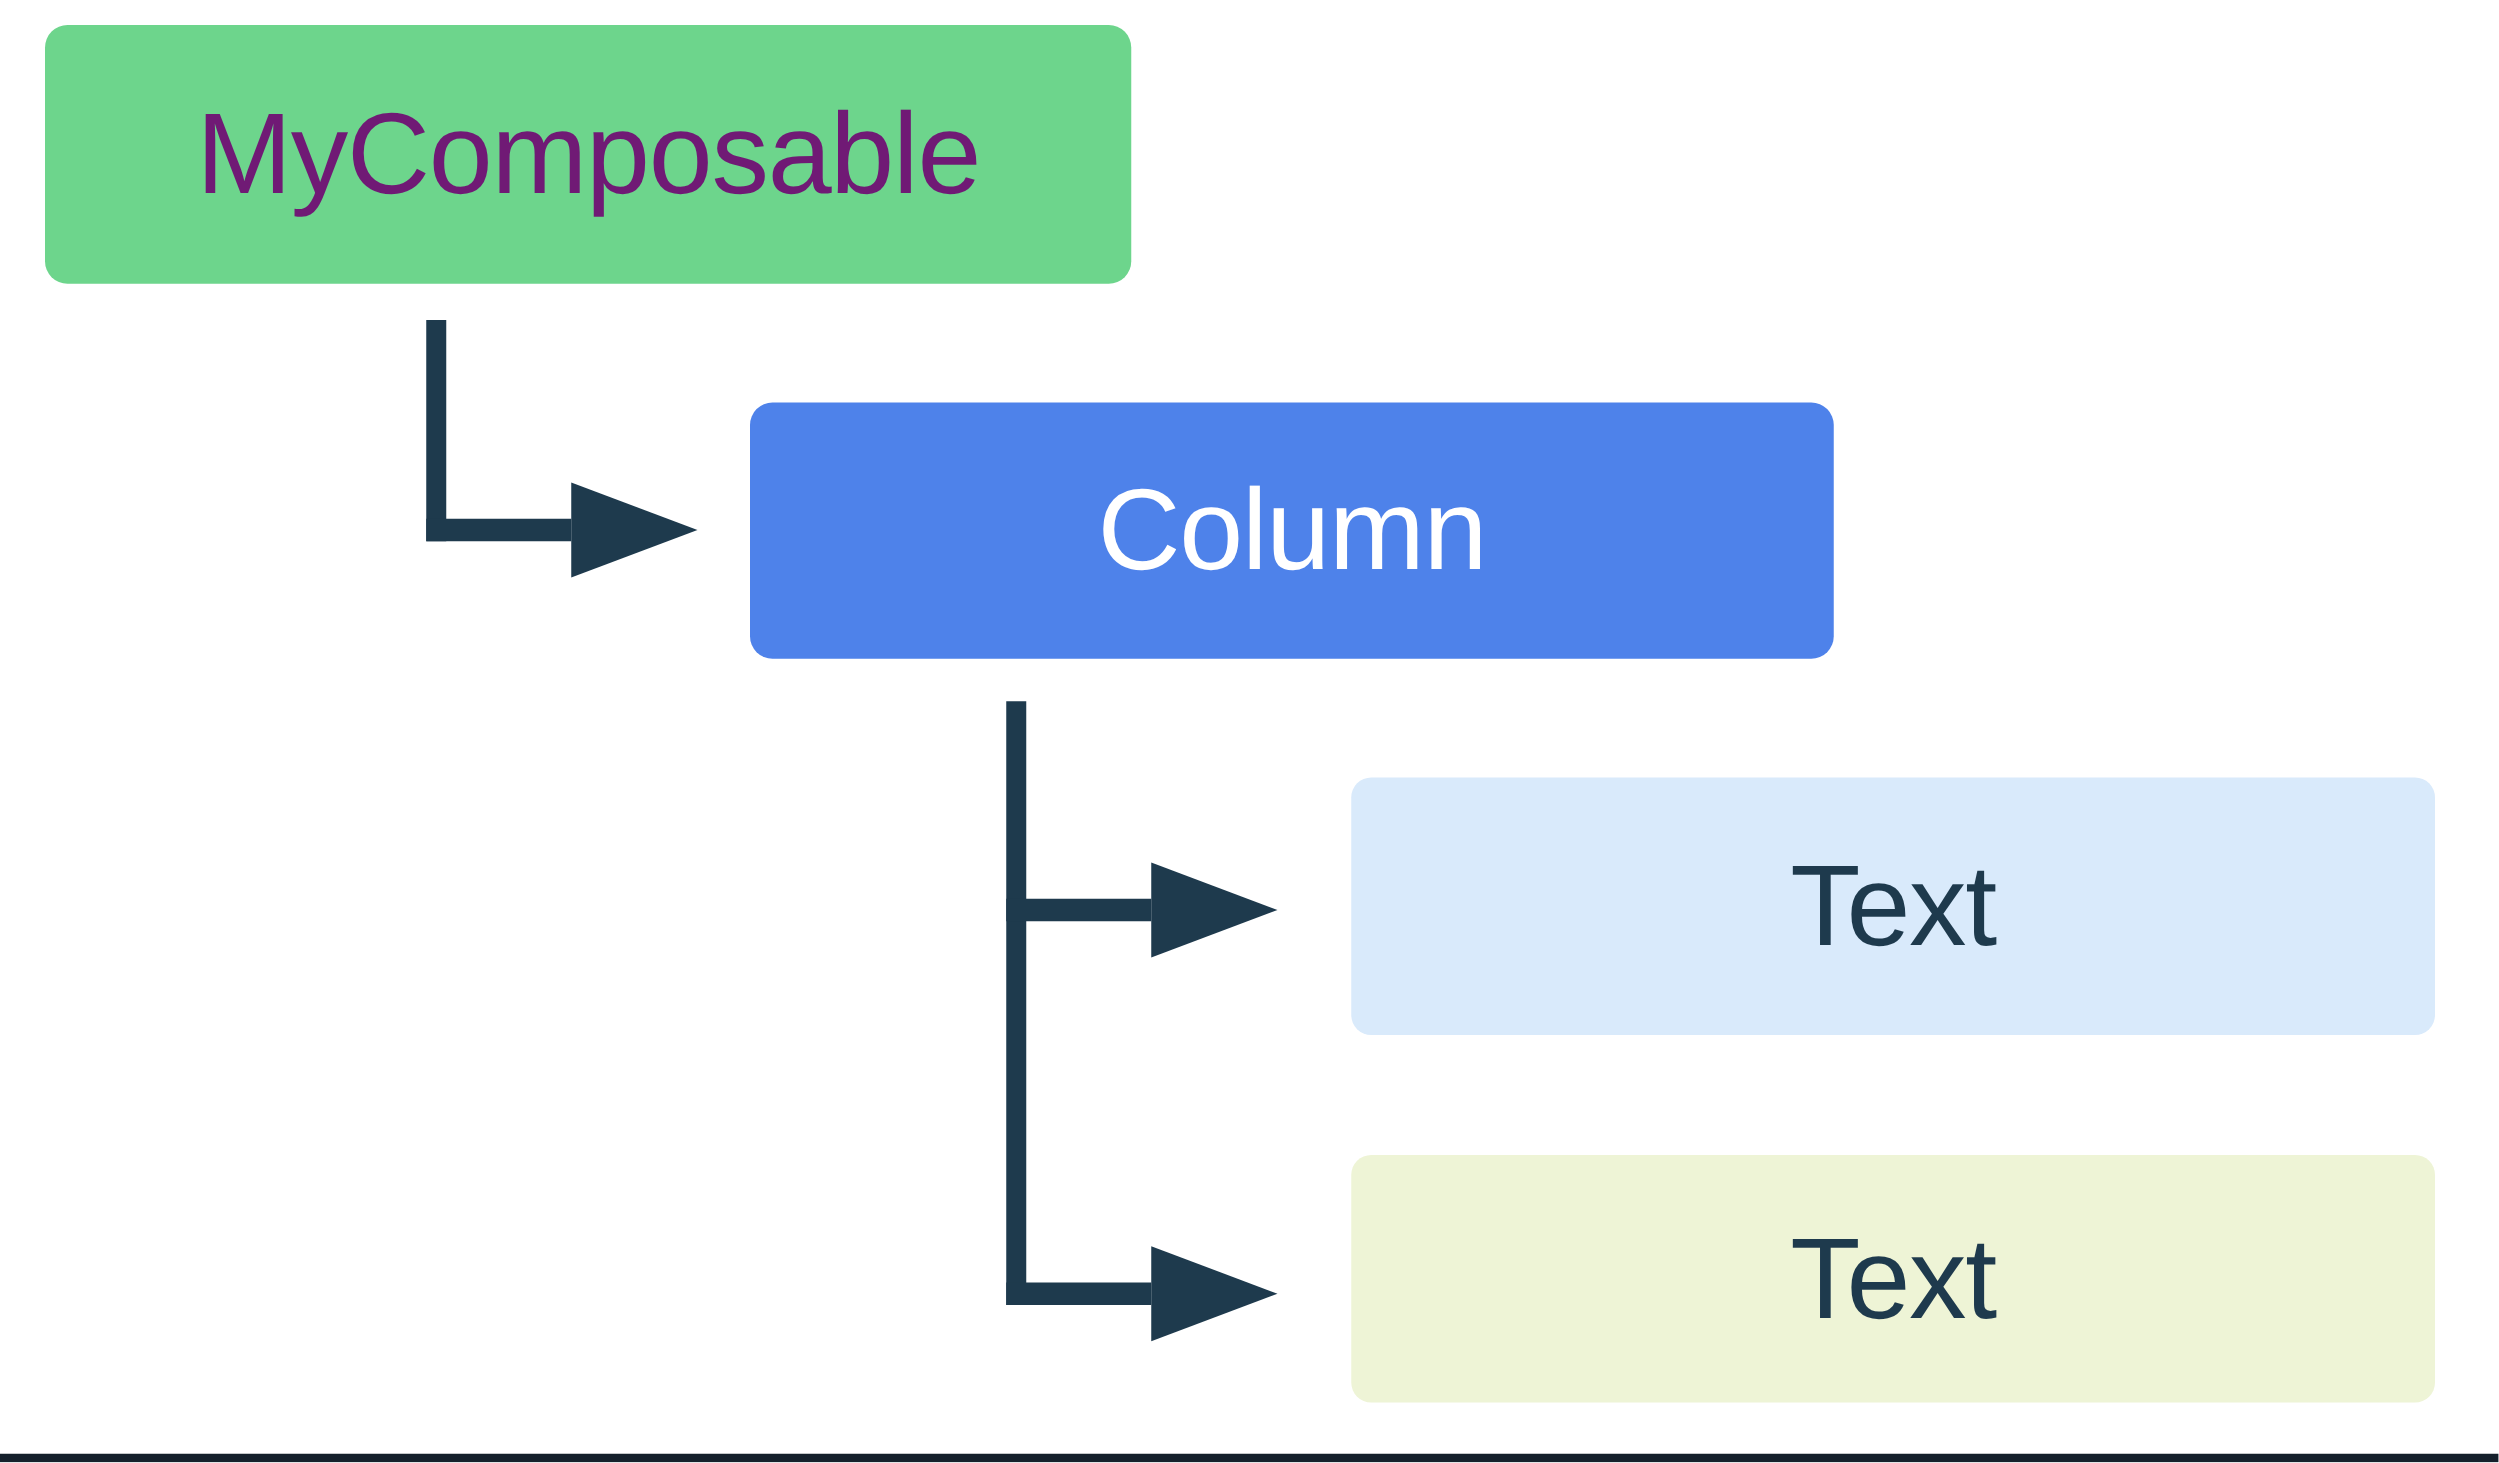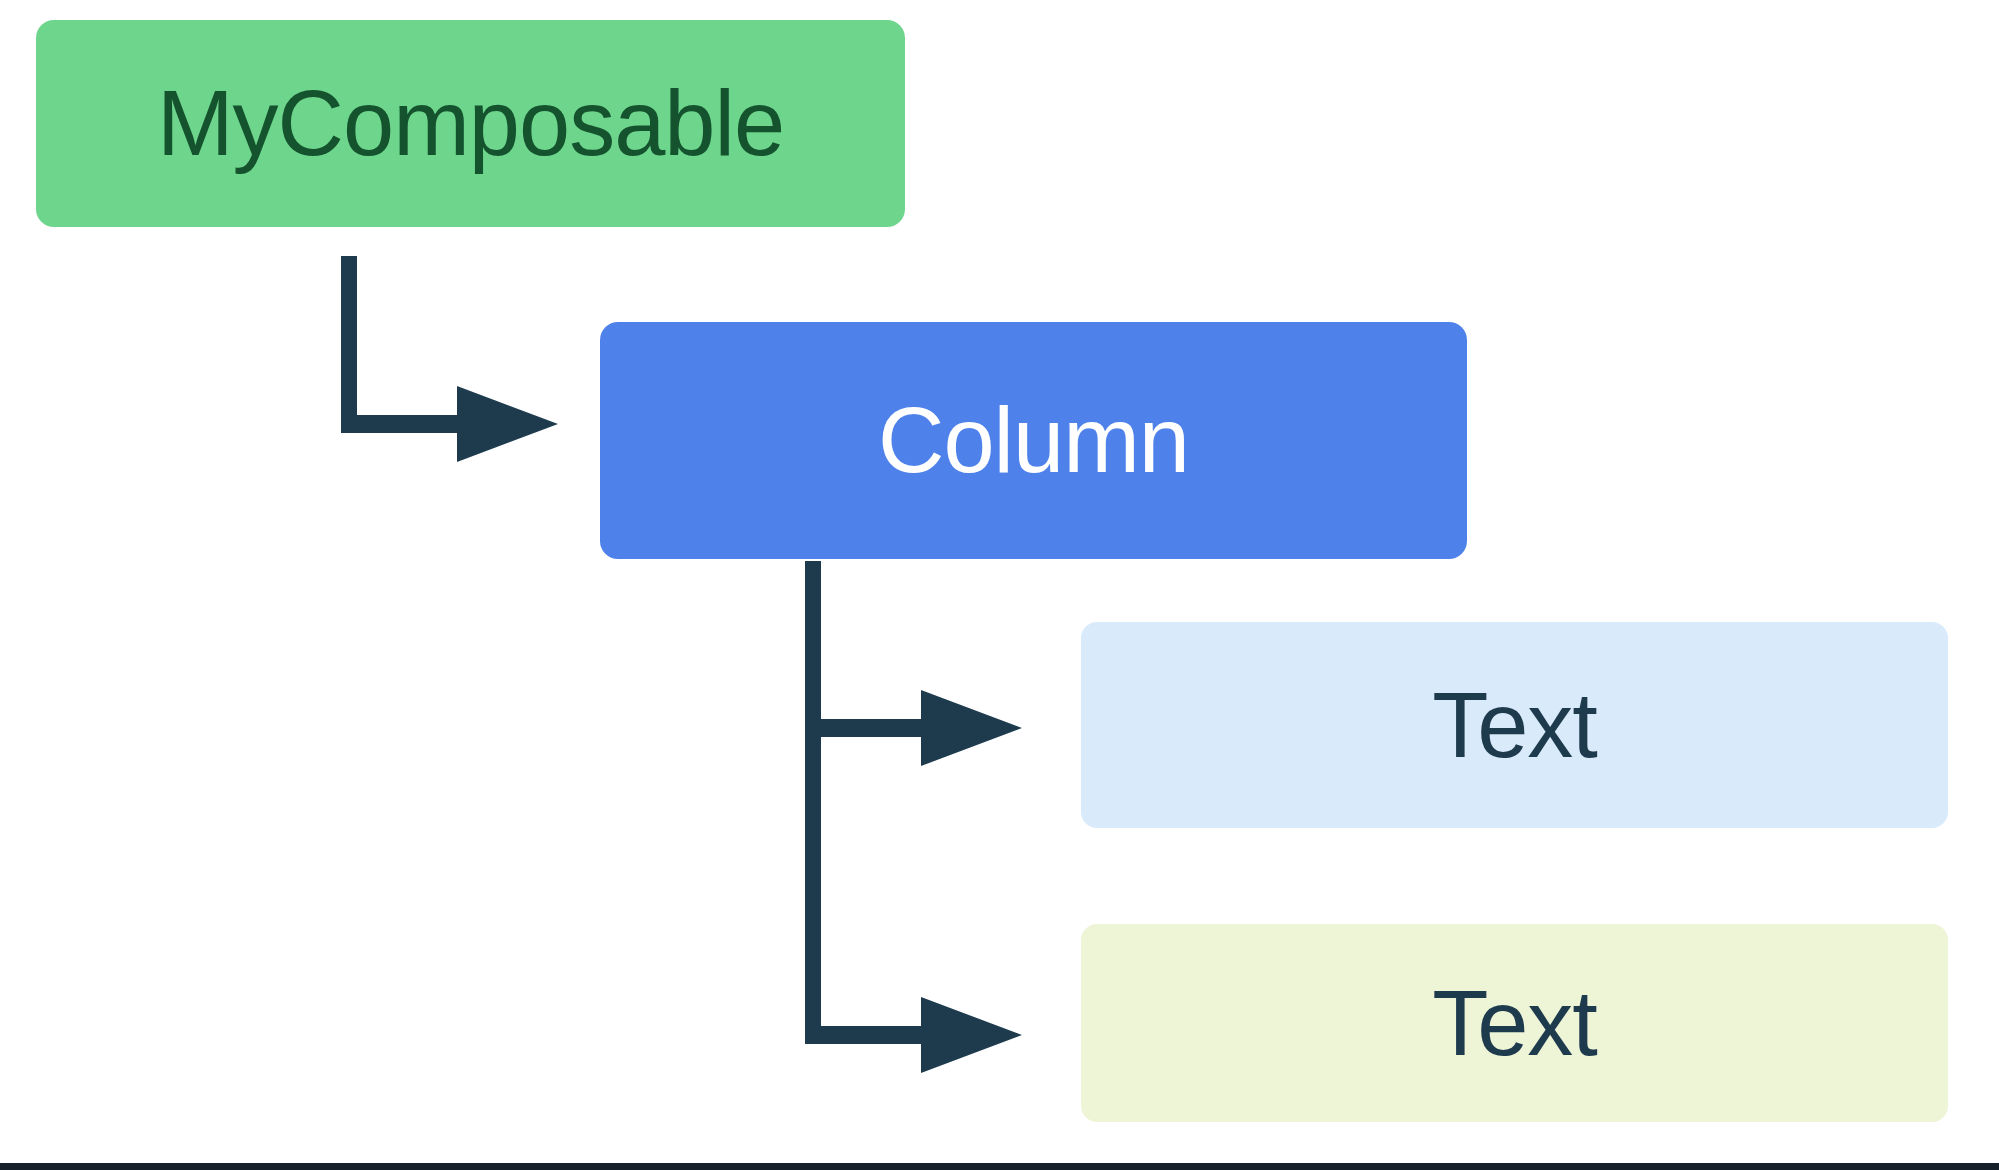--- a/index.html
+++ b/index.html
@@ -20,21 +20,21 @@
     display: flex;
     align-items: center;
     justify-content: center;
     font-size: 92px;
     font-weight: 400;
     letter-spacing: -1px;
     border-radius: 18px;
     white-space: nowrap;
   }
   #node-mycomposable { left: 36px;   top: 20px;  width: 869px; height: 207px; }
-  #node-column       { left: 600px;  top: 322px; width: 867px; height: 237px; }
+  #node-column       { left: 600px;  top: 322px; width: 867px; height: 205px; }
   #node-text-1       { left: 1081px; top: 622px; width: 867px; height: 206px; border-radius: 16px; }
   #node-text-2       { left: 1081px; top: 924px; width: 867px; height: 198px; border-radius: 16px; }
   #arrow-overlay {
     position: absolute;
     left: 0; top: 0;
     width: 1999px;
     height: 1170px;
     pointer-events: none;
   }
   #bottom-border {
@@ -42,21 +42,21 @@
     left: 0; right: 0; bottom: 0;
     height: 7px;
   }
 </style>
 </head>
 <body>
 
 <div id="canvas">
 
   <div class="node" id="node-mycomposable" style="background-color: rgb(109, 213, 140);">
-    <span style="color: #14532d;">MyComposable</span>
+    <span style="color: #701a75;">MyComposable</span>
   </div>
 
   <div class="node" id="node-column" style="background-color: rgb(78, 130, 234);">
     <span style="color: rgb(255, 255, 255);">Column</span>
   </div>
 
   <div class="node" id="node-text-1" style="background-color: rgb(217, 234, 251);">
     <span style="color: rgb(30, 58, 77);">Text</span>
   </div>
 

